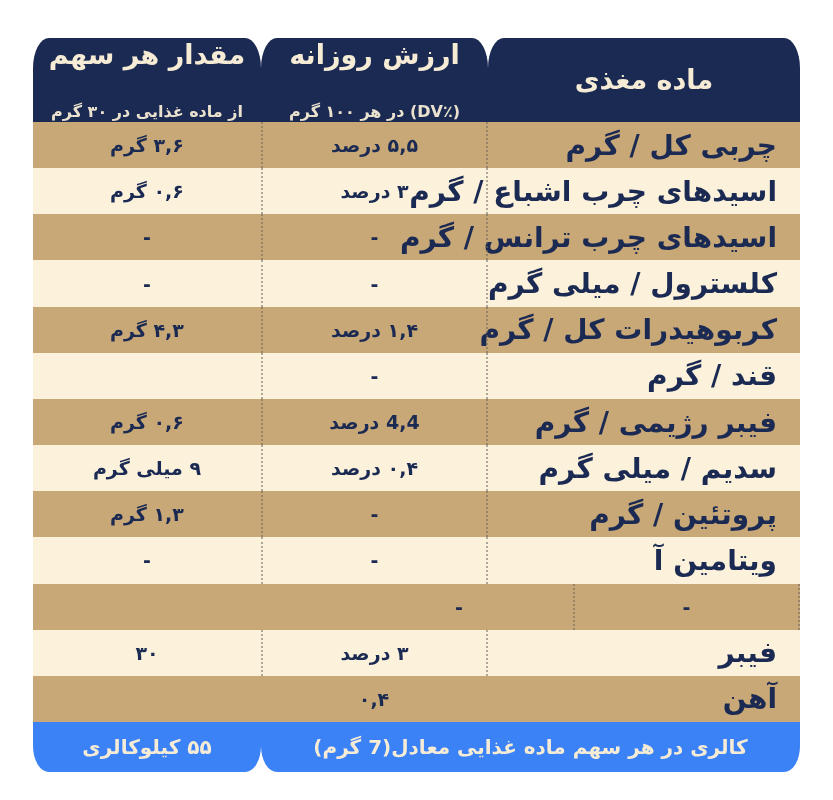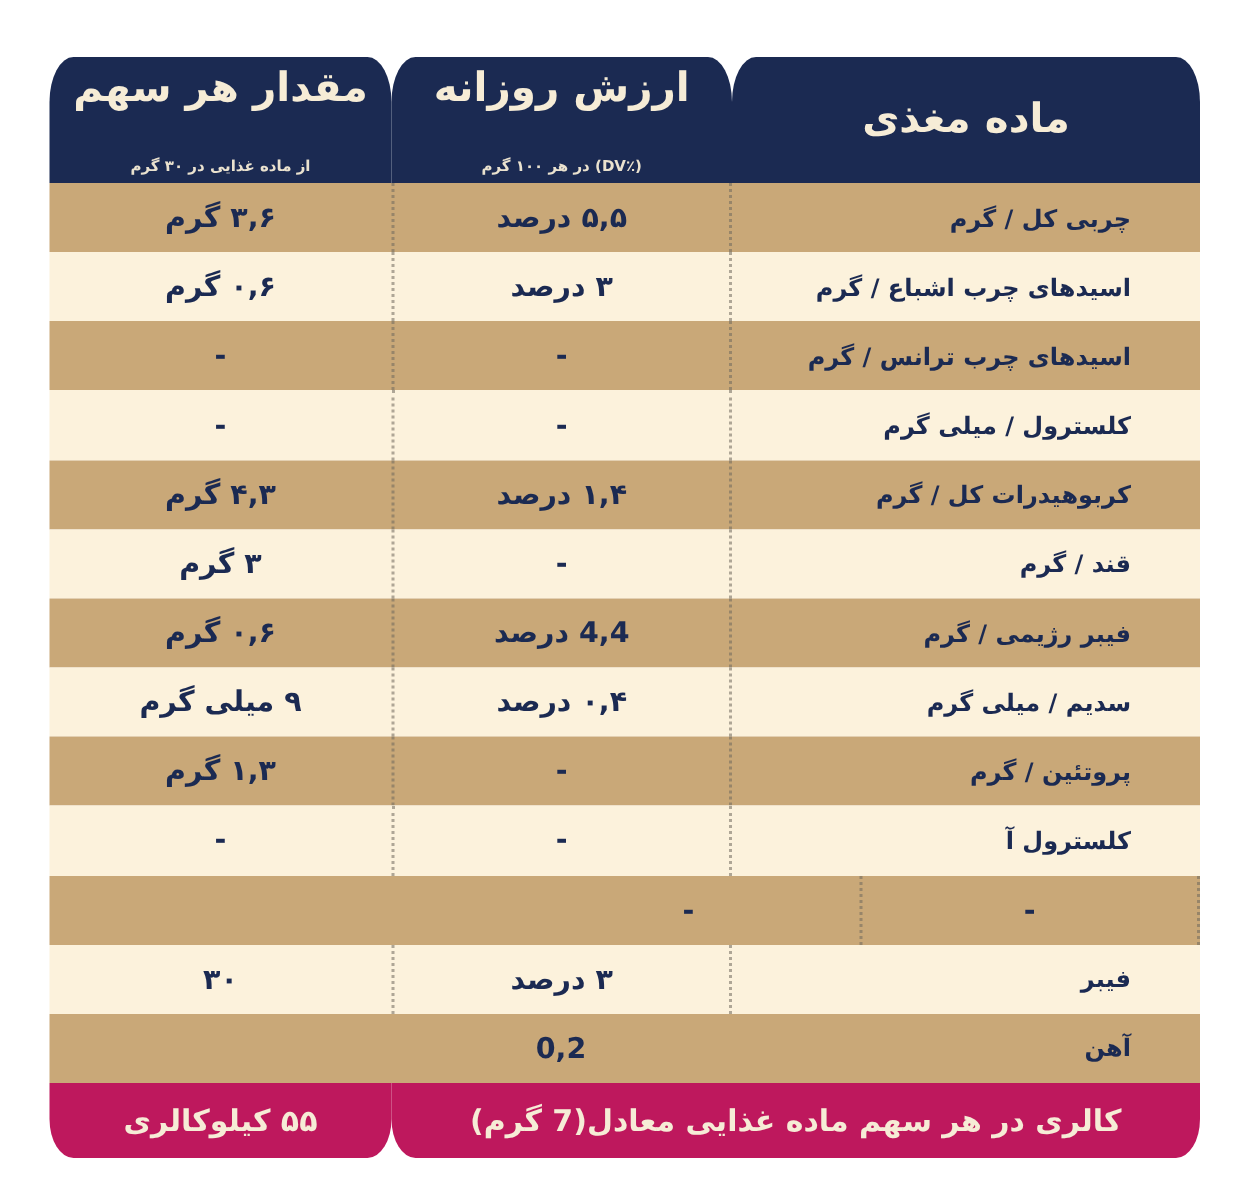--- a/index.html
+++ b/index.html
@@ -39,21 +39,21 @@
   .c-nutrient { width: 312px; }
   .c-dv       { width: 227px; }
   .c-amount   { width: 228px; }
   .htitle {
     font-size: 27px;
     font-weight: 700;
     line-height: 1.15;
     white-space: nowrap;
   }
   .hsub {
-    font-size: 10px;
+    font-size: 16px;
     font-weight: 700;
     margin-top: 3px;
     opacity: 0.95;
     white-space: nowrap;
   }
   
   .rows {
     display: flex;
     flex-direction: column;
     height: 600px;
@@ -71,36 +71,36 @@
     justify-content: center;
     color: #1b2a52;
     font-weight: 700;
     font-size: 19px;
     box-sizing: border-box;
     white-space: nowrap;
   }
   .cell-nutrient {
     width: 312px;
     justify-content: flex-start;
-    padding-right: 46px;
-    font-size: 16px;
+    padding-right: 23px;
+    font-size: 28px;
   }
   .cell-dv {
     width: 227px;
     border-right: 2px dotted rgba(110, 104, 92, 0.55);
     border-left: 2px dotted rgba(110, 104, 92, 0.55);
   }
   .cell-amount { width: 228px; }
   
   .footer {
     display: flex;
     height: 50px;
   }
   .fcell {
-    background: #be185d;
+    background: #3b82f6;
     color: #f6ecd6;
     display: flex;
     align-items: center;
     justify-content: center;
     font-weight: 700;
     font-size: 20px;
     border-radius: 0 0 16px 16px / 0 0 26px 26px;
     box-sizing: border-box;
     white-space: nowrap;
   }
@@ -148,54 +148,53 @@
         <div class="cell cell-amount">-</div>
       </div>
       <div class="row row-tan">
         <div class="cell cell-nutrient">کربوهیدرات کل / گرم</div>
         <div class="cell cell-dv">۱,۴ درصد</div>
         <div class="cell cell-amount">۴,۳ گرم</div>
       </div>
       <div class="row row-cream">
         <div class="cell cell-nutrient">قند / گرم</div>
         <div class="cell cell-dv">-</div>
-        <div class="cell cell-amount">۳ گرم</div>
       </div>
       <div class="row row-tan">
         <div class="cell cell-nutrient">فیبر رژیمی / گرم</div>
         <div class="cell cell-dv">4,4 درصد</div>
         <div class="cell cell-amount">۰,۶ گرم</div>
       </div>
       <div class="row row-cream">
         <div class="cell cell-nutrient">سدیم / میلی گرم</div>
         <div class="cell cell-dv">۰,۴ درصد</div>
         <div class="cell cell-amount">۹ میلی گرم</div>
       </div>
       <div class="row row-tan">
         <div class="cell cell-nutrient">پروتئین / گرم</div>
         <div class="cell cell-dv">-</div>
         <div class="cell cell-amount">۱,۳ گرم</div>
       </div>
       <div class="row row-cream">
-        <div class="cell cell-nutrient">کلسترول آ</div>
+        <div class="cell cell-nutrient">ویتامین آ</div>
         <div class="cell cell-dv">-</div>
         <div class="cell cell-amount">-</div>
       </div>
       <div class="row row-tan">
         <div class="cell cell-dv">-</div>
         <div class="cell cell-amount">-</div>
       </div>
       <div class="row row-cream">
         <div class="cell cell-nutrient">فیبر</div>
         <div class="cell cell-dv">۳ درصد</div>
         <div class="cell cell-amount">۳۰</div>
       </div>
       <div class="row row-tan">
         <div class="cell cell-nutrient">آهن</div>
-        <div class="cell cell-amount">0,2</div>
+        <div class="cell cell-amount">۰,۴</div>
       </div>
     </div>
 
   <div class="footer">
     <div class="fcell f-label">کالری در هر سهم ماده غذایی معادل(7 گرم)</div>
     <div class="fcell f-value">۵۵ کیلوکالری</div>
   </div>
 
 </div>
 

